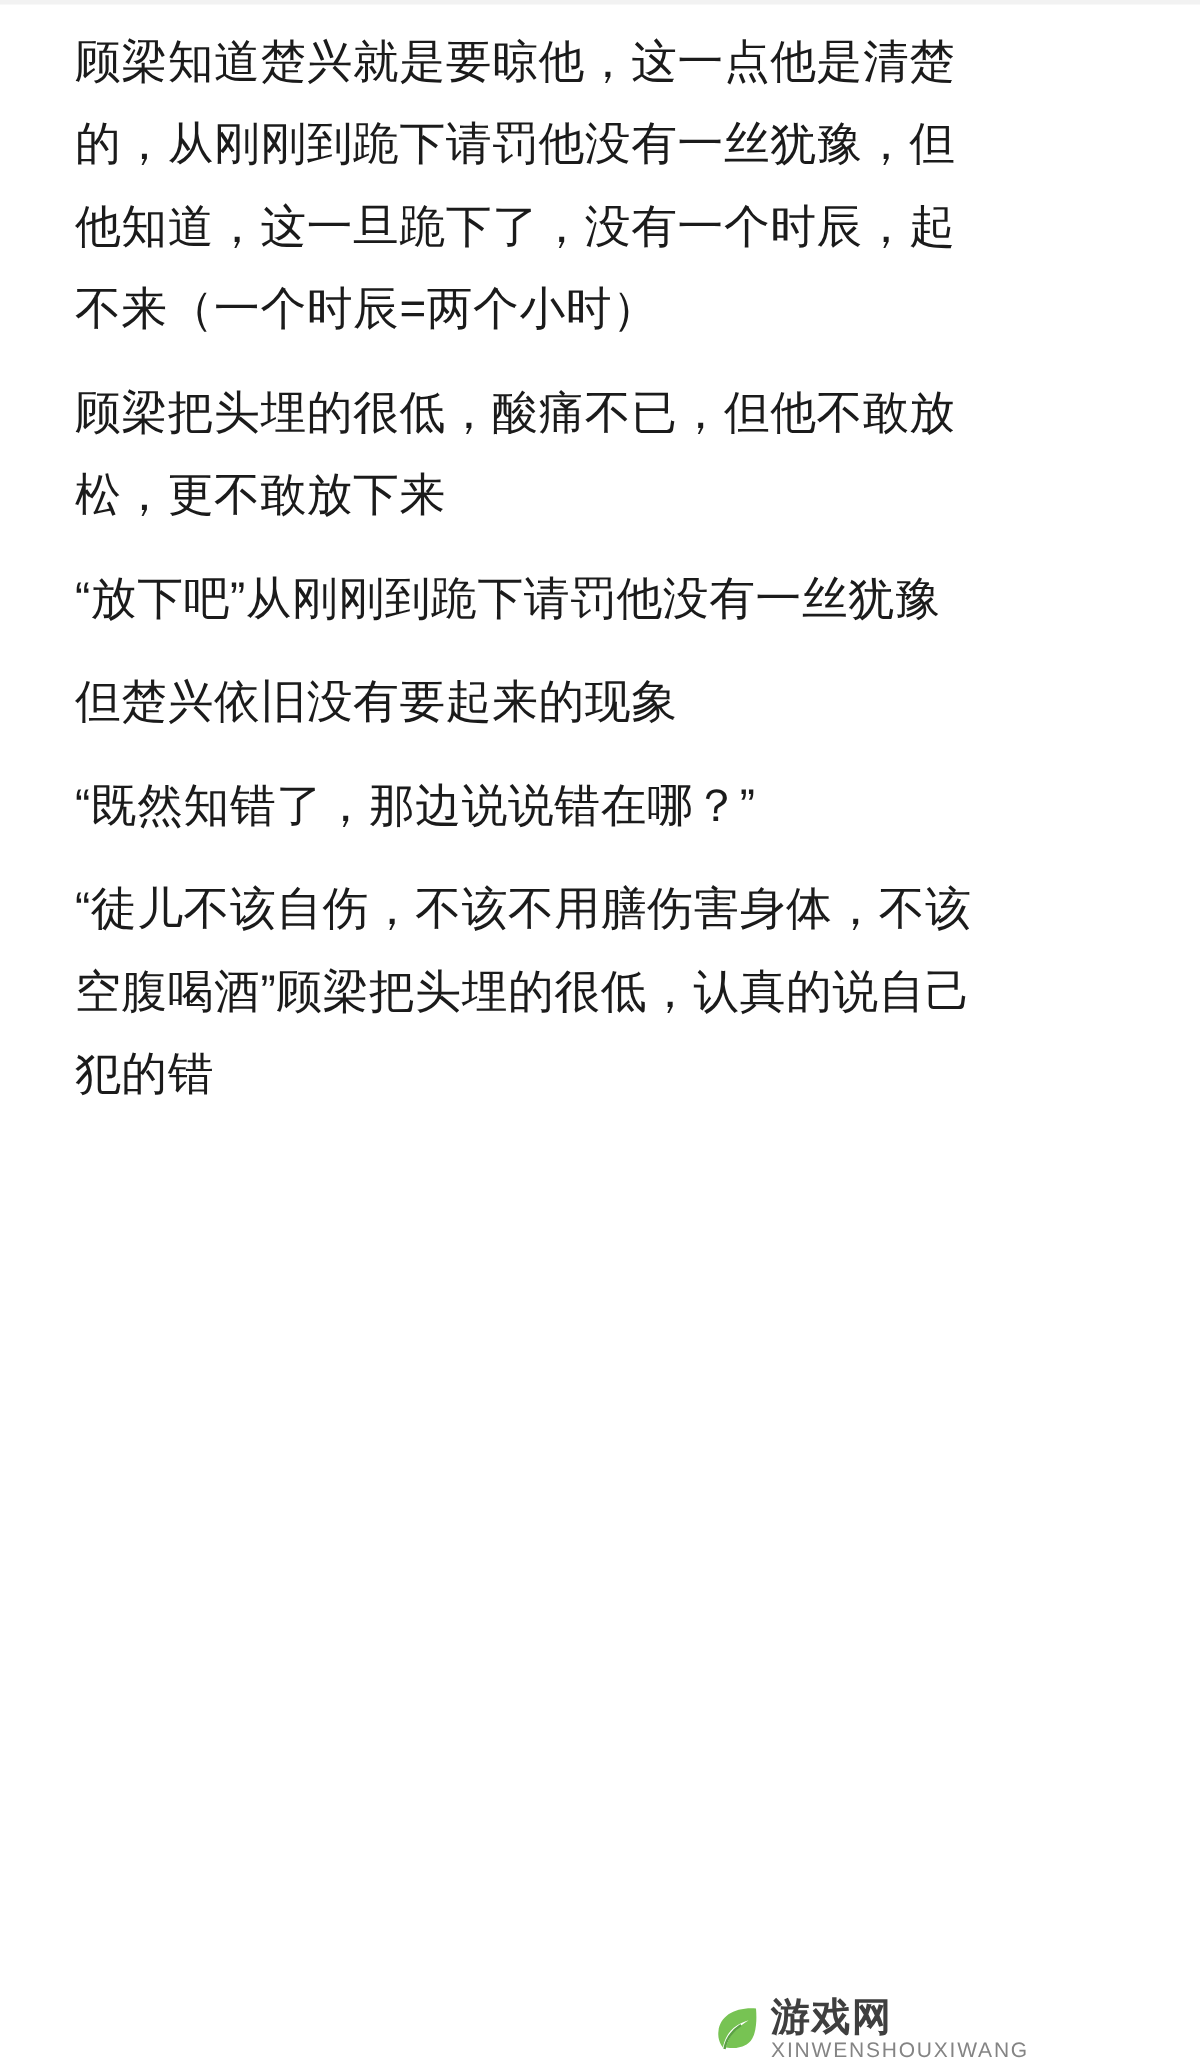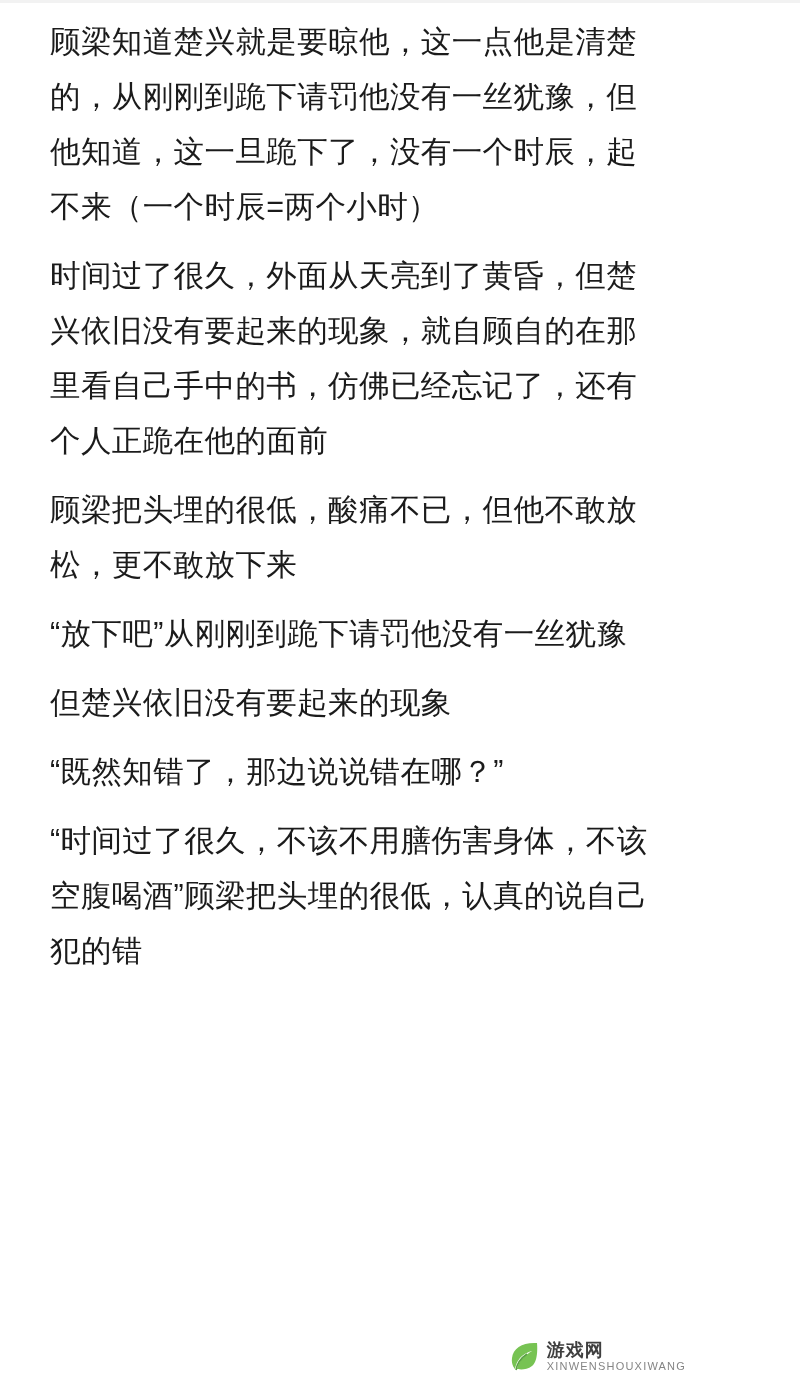--- a/index.html
+++ b/index.html
@@ -56,28 +56,28 @@
     position: relative;
     flex: none;
   }
   .wm-logo svg { display: block; }
   .wm-textwrap {
     display: flex;
     flex-direction: column;
     line-height: 1;
   }
   .wm-main {
-    font-size: 18px;
+    font-size: 26px;
     font-weight: bold;
     color: #2f2f2f;
     letter-spacing: 1px;
     text-shadow: 0 0 2px rgba(255,255,255,0.9);
   }
   .wm-sub {
-    font-size: 11px;
+    font-size: 14px;
     color: #7a7a7a;
     letter-spacing: 1.2px;
     margin-top: 2px;
   }
   .top-edge {
     position: absolute;
     top: 0;
     left: 0;
     width: 800px;
     height: 3px;
@@ -85,26 +85,25 @@
   }
 </style>
 </head>
 <body>
 
 <div class="page">
   <div class="top-edge"></div>
 
   <div class="article">
     <p class="para">顾梁知道楚兴就是要晾他，这一点他是清楚的，从刚刚到跪下请罚他没有一丝犹豫，但他知道，这一旦跪下了，没有一个时辰，起不来（一个时辰=两个小时）</p>
-    <p class="para">时间过了很久，外面从天亮到了黄昏，但楚兴依旧没有要起来的现象，就自顾自的在那里看自己手中的书，仿佛已经忘记了，还有个人正跪在他的面前</p>
     <p class="para">顾梁把头埋的很低，酸痛不已，但他不敢放松，更不敢放下来</p>
     <p class="para">“放下吧”从刚刚到跪下请罚他没有一丝犹豫</p>
     <p class="para">但楚兴依旧没有要起来的现象</p>
     <p class="para">“既然知错了，那边说说错在哪？”</p>
-    <p class="para">“时间过了很久，不该不用膳伤害身体，不该空腹喝酒”顾梁把头埋的很低，认真的说自己犯的错</p>
+    <p class="para">“徒儿不该自伤，不该不用膳伤害身体，不该空腹喝酒”顾梁把头埋的很低，认真的说自己犯的错</p>
   </div>
 
   <div class="watermark">
     <span class="wm-logo">
       <svg viewBox="0 0 34 34" width="34" height="34" xmlns="http://www.w3.org/2000/svg">
         <path d="M30 4C16 3 6 9 5 19c-1 7 3 11 3 11s1-8 7-13c5-4 10-5 10-5s-7 4-11 9c-3 4-4 9-4 9s9 2 15-3c7-5 5-23 5-23z" fill="#6cbe45"></path>
         <path d="M9 31c1-6 5-12 11-16" stroke="#4e9a35" stroke-width="1.6" fill="none"></path>
       </svg>
     </span>
     <span class="wm-textwrap">

